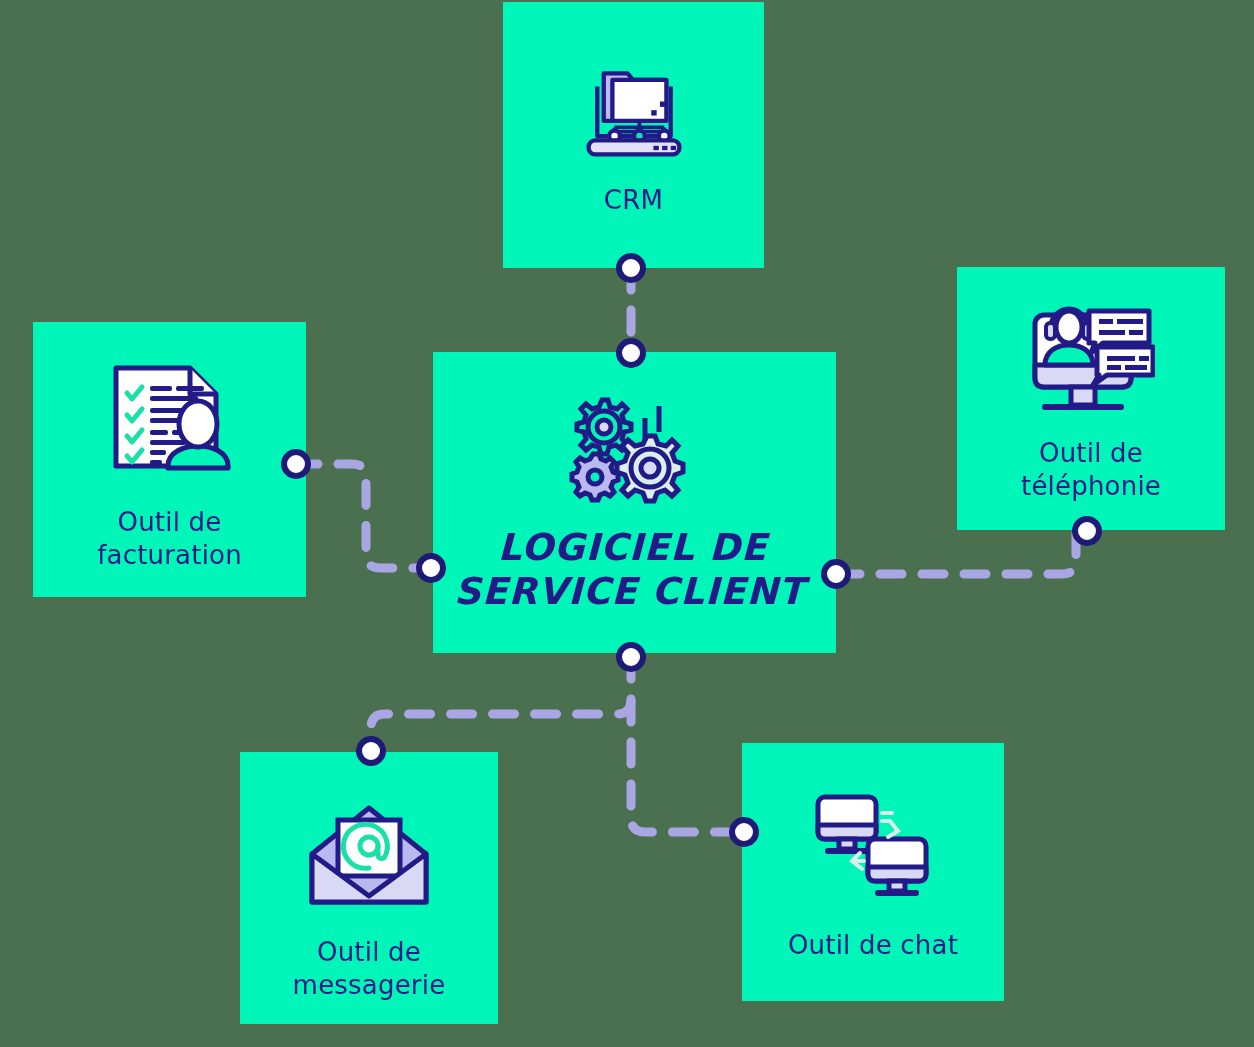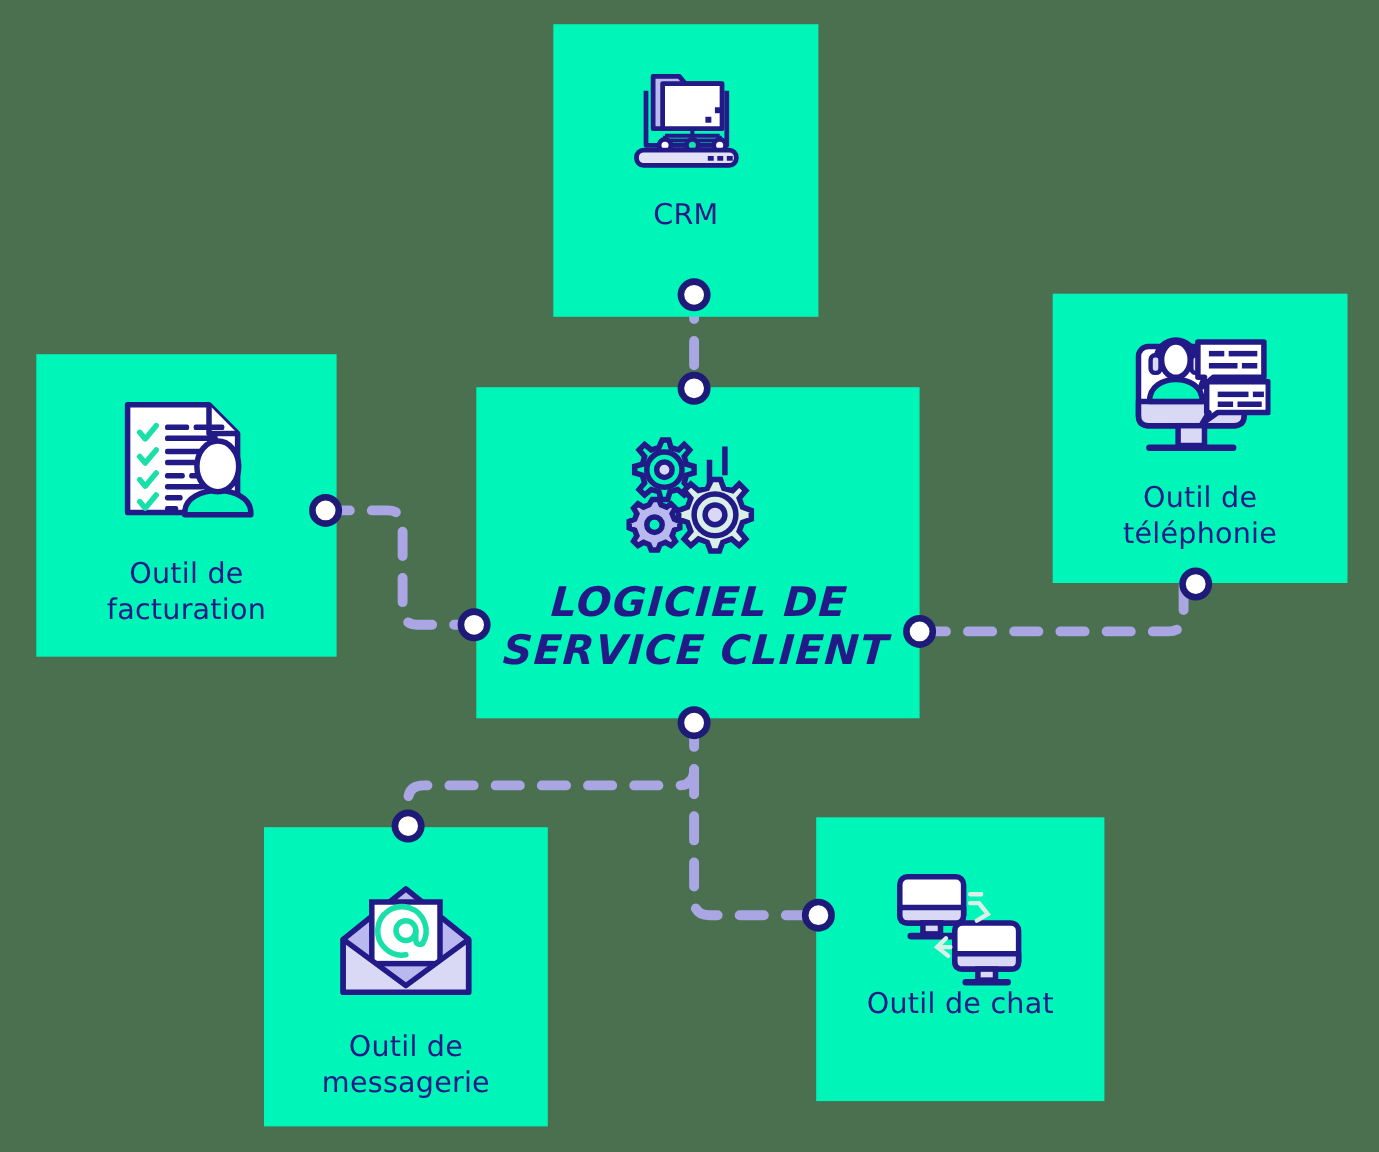--- a/index.html
+++ b/index.html
@@ -26,34 +26,34 @@
     color:#221a86;
     text-align:center;
     font-family:"DejaVu Sans", sans-serif;
     font-weight:400;
     letter-spacing:.2px;
     line-height:1.28;
     white-space:pre-line;
   }
 
   
-  #node-crm{left:503px;top:2px;width:241px;height:266px;padding-top:28px;margin-top:20px;}
+  #node-crm{left:503px;top:2px;width:261px;height:266px;padding-top:52px;}
   #node-crm .label{font-size:26px;margin-top:22px;}
 
   #node-facturation{left:33px;top:322px;width:273px;height:275px;padding-top:40px;}
   #node-facturation .label{font-size:26px;margin-top:26px;}
 
   #node-telephonie{left:957px;top:267px;width:268px;height:263px;padding-top:32px;}
   #node-telephonie .label{font-size:26px;margin-top:20px;}
 
   #node-messagerie{left:240px;top:752px;width:258px;height:272px;padding-top:50px;}
   #node-messagerie .label{font-size:26px;margin-top:28px;}
 
   #node-chat{left:742px;top:743px;width:262px;height:258px;padding-top:48px;}
-  #node-chat .label{font-size:26px;}
+  #node-chat .label{font-size:26px;margin-top:32px;}
 
   #node-center{left:433px;top:352px;width:403px;height:301px;padding-top:44px;}
   #node-center .label{
     font-size:37px;
     font-weight:700;
     font-style:italic;
     letter-spacing:1.2px;
     line-height:1.18;
     margin-top:18px;
     text-transform:uppercase;

